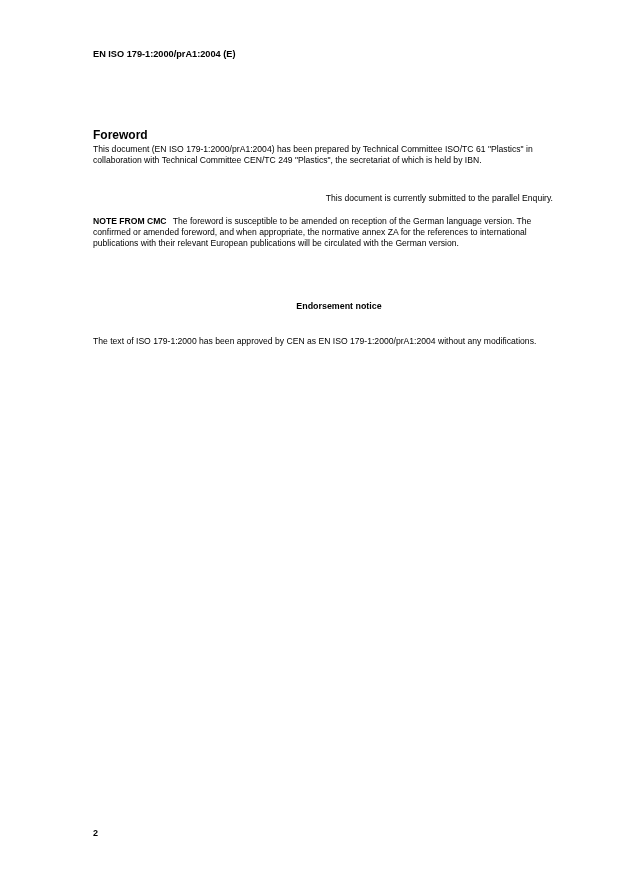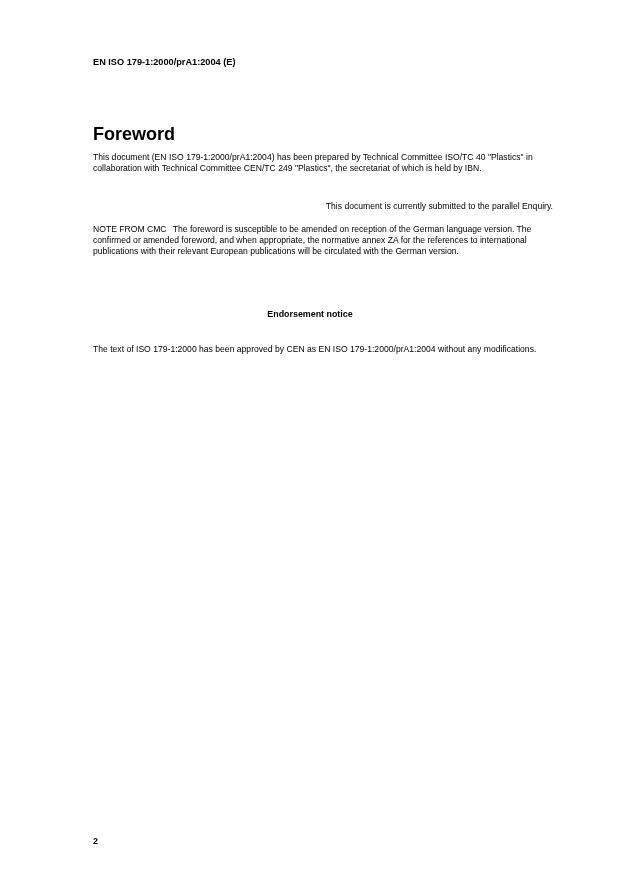--- a/index.html
+++ b/index.html
@@ -1,39 +1,39 @@
 <!DOCTYPE html>
 <html><head>
   <meta charset="utf-8">
   <style>
     html, body { margin: 0; padding: 0; background: #ffffff; }
     body {
       width: 619px; height: 877px; position: relative; overflow: hidden;
       font-family: "Liberation Sans", sans-serif; color: #000;
     }
-    .abs { position: absolute; margin-top: 8px; }
+    .abs { position: absolute; }
     .header { left: 93px; top: 49px; font-size: 9.2px; font-weight: bold; }
-    .h1 { left: 93px; top: 116px; font-size: 18px; font-weight: bold; }
+    .h1 { left: 93px; top: 128px; font-size: 12px; font-weight: bold; }
     .para { left: 93px; width: 460px; font-size: 8.6px; line-height: 11.2px; }
     .p1 { top: 144px; }
     .p2 { top: 193px; text-align: right; }
     .p3 { top: 216px; }
-    .p3 .note { font-weight: normal; margin-right: 4px; }
-    .h2 { left: 80px; width: 460px; top: 301px; font-size: 8.9px; font-weight: bold; text-align: center; }
+    .p3 .note { font-weight: bold; margin-right: 4px; }
+    .h2 { left: 109px; width: 460px; top: 301px; font-size: 8.9px; font-weight: bold; text-align: center; }
     .p4 { top: 336px; }
     .pagenum { left: 93px; top: 828px; font-size: 9px; font-weight: bold; }
   </style>
 </head>
 <body>
 
 <div class="abs header">EN ISO 179-1:2000/prA1:2004 (E)</div>
 
 <div class="abs h1">Foreword</div>
 
-<div class="abs para p1">This document (EN ISO 179-1:2000/prA1:2004) has been prepared by Technical Committee ISO/TC 40 "Plastics" in collaboration with Technical Committee CEN/TC 249 "Plastics", the secretariat of which is held by IBN.</div>
+<div class="abs para p1">This document (EN ISO 179-1:2000/prA1:2004) has been prepared by Technical Committee ISO/TC 61 "Plastics" in collaboration with Technical Committee CEN/TC 249 "Plastics", the secretariat of which is held by IBN.</div>
 
 <div class="abs para p2">This document is currently submitted to the parallel Enquiry.</div>
 
 <div class="abs para p3">
   <span class="note">NOTE FROM CMC</span>
   <span>The foreword is susceptible to be amended on reception of the German language version. The confirmed or amended foreword, and when appropriate, the normative annex ZA for the references to international publications with their relevant European publications will be circulated with the German version.</span>
 </div>
 
 <div class="abs h2">Endorsement notice</div>
 

